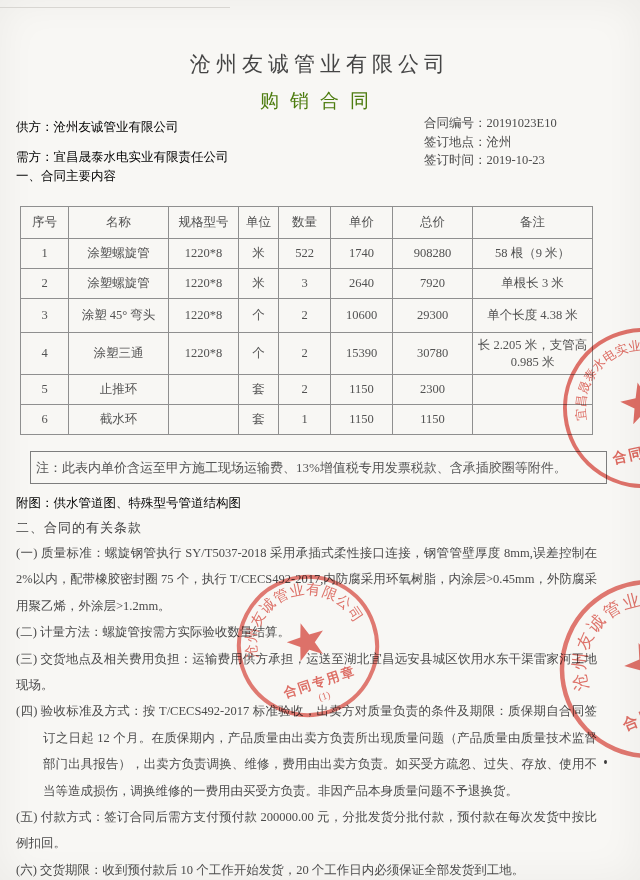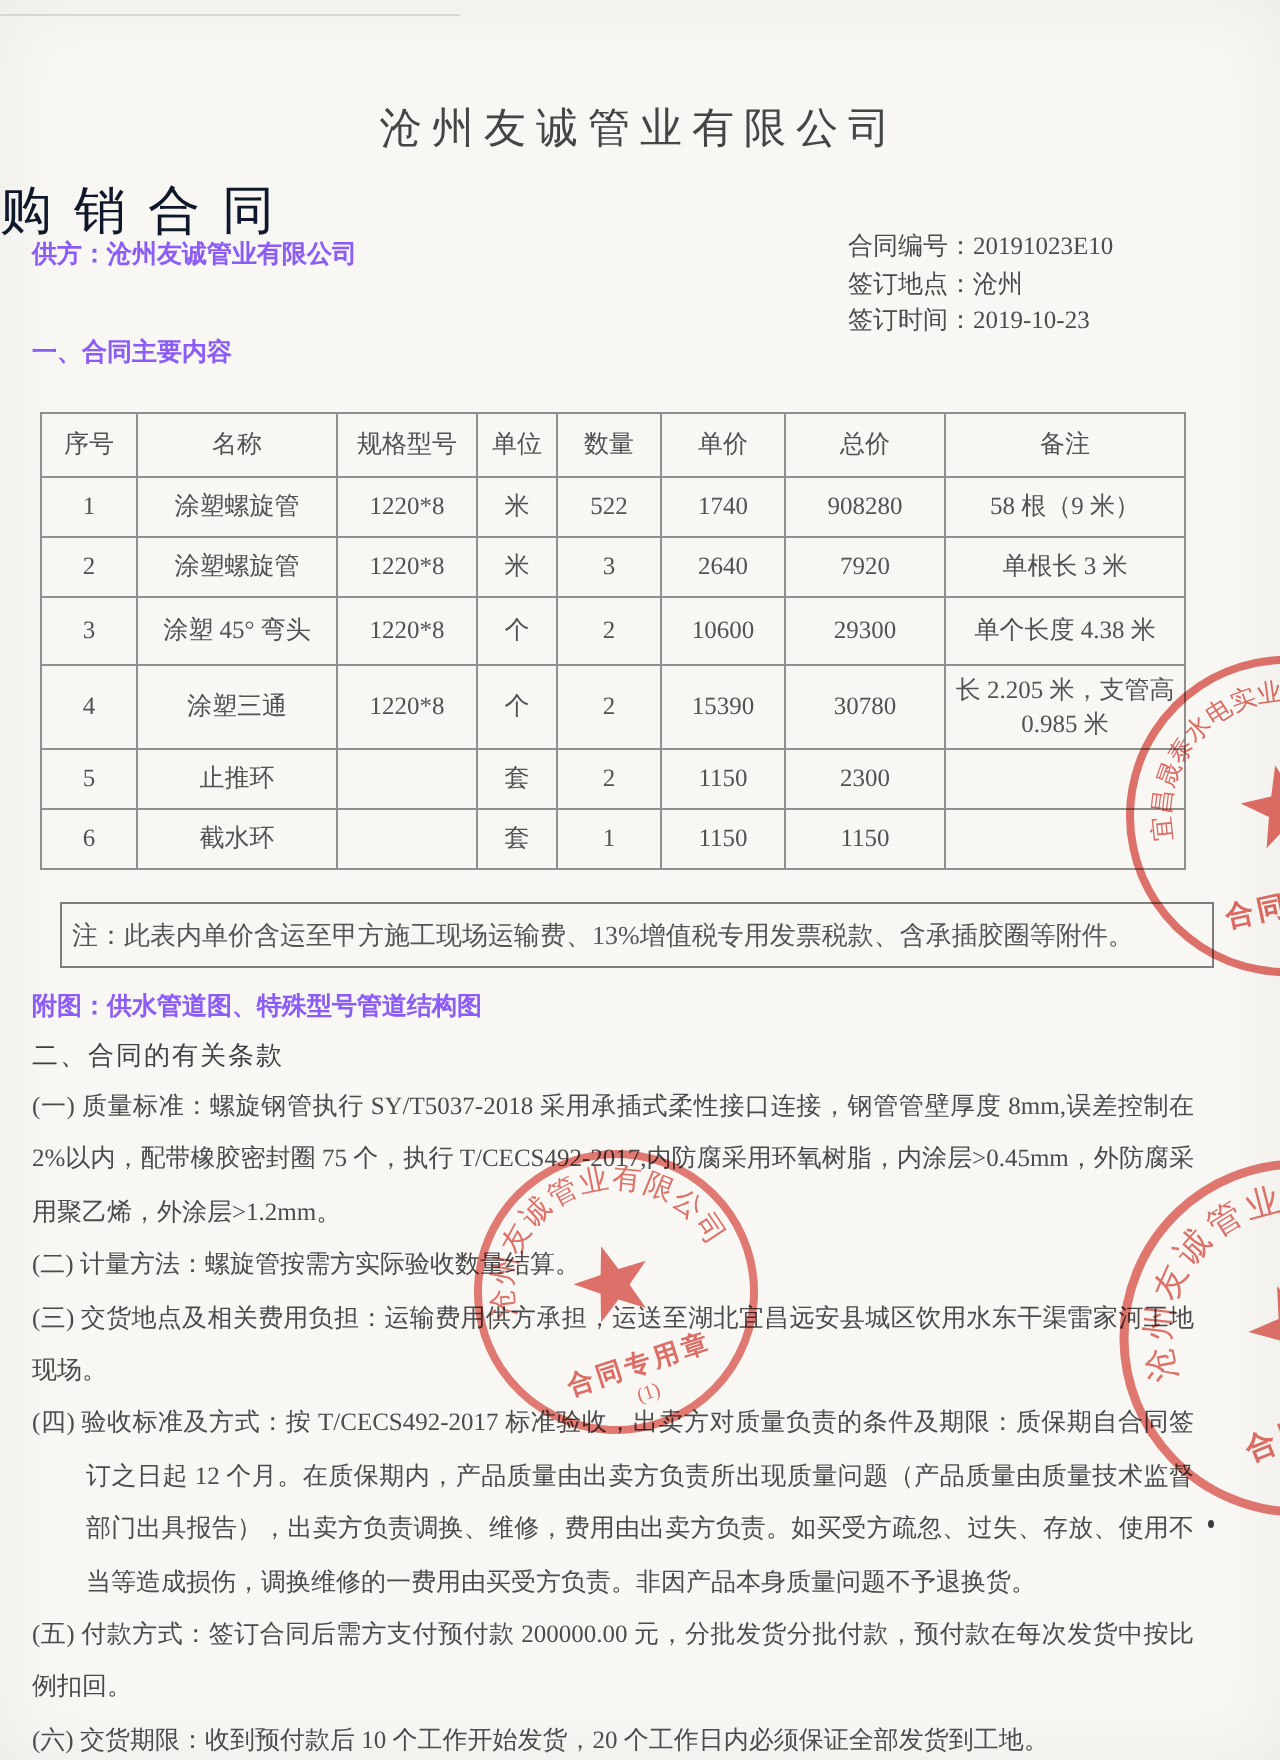--- a/index.html
+++ b/index.html
@@ -6,23 +6,23 @@
   .page{
     position:relative;width:640px;height:880px;overflow:hidden;
     background:#f8f7f4;
     box-shadow:inset 0 0 40px rgba(0,0,0,0.05);
     font-family:"Liberation Serif","DejaVu Serif",serif;
     color:#4b4b4b;
   }
   .scan-line{position:absolute;top:7px;left:0;width:230px;height:1px;background:#d8d6d2;}
   .title1{position:absolute;top:50px;left:0;width:100%;text-align:center;
     font-size:21px;letter-spacing:5px;color:#454545;font-weight:500;}
-  .title2{position:absolute;top:88px;left:0;width:100%;text-align:left;
-    font-size:26px;letter-spacing:11px;color:#0f172a;font-weight:500;}
-  .line{position:absolute;font-size:12.5px;white-space:nowrap;color:#8b5cf6;font-weight:bold;}
+  .title2{position:absolute;top:88px;left:0;width:100%;text-align:center;
+    font-size:19px;letter-spacing:11px;color:#4d7c0f;font-weight:500;}
+  .line{position:absolute;font-size:12.5px;white-space:nowrap;color:#000000;}
   .supplier-line{left:16px;top:119px;}
   .buyer-line{left:16px;top:149px;}
   .sec1-heading{left:16px;top:168px;font-size:12.5px;}
   .meta{position:absolute;left:424px;top:114px;font-size:12.5px;line-height:18.5px;color:#4b4b4b;}
   .meta div{white-space:nowrap;}
 
   .table-wrap{position:absolute;left:20px;top:188px;width:572px;margin-top:18px;}
   table{border-collapse:collapse;width:100%;table-layout:fixed;}
   th,td{border:1px solid #8f8f8f;text-align:center;vertical-align:middle;
     font-size:12.5px;font-weight:normal;color:#525252;padding:1px 2px;overflow:hidden;}
@@ -48,20 +48,21 @@
 </head>
 <body>
 
 <div class="page">
   <div class="scan-line"></div>
 
   <div class="title1">沧州友诚管业有限公司</div>
   <div class="title2">购销合同</div>
 
   <div class="line supplier-line"><span>供方：</span><span>沧州友诚管业有限公司</span></div>
+  <div class="line buyer-line"><span>需方：</span><span>宜昌晟泰水电实业有限责任公司</span></div>
   <div class="line sec1-heading">一、合同主要内容</div>
 
   <div class="meta">
     <div><span>合同编号：</span><span>20191023E10</span></div>
     <div><span>签订地点：</span><span>沧州</span></div>
     <div><span>签订时间：</span><span>2019-10-23</span></div>
   </div>
 
   <div class="table-wrap">
     <table>

